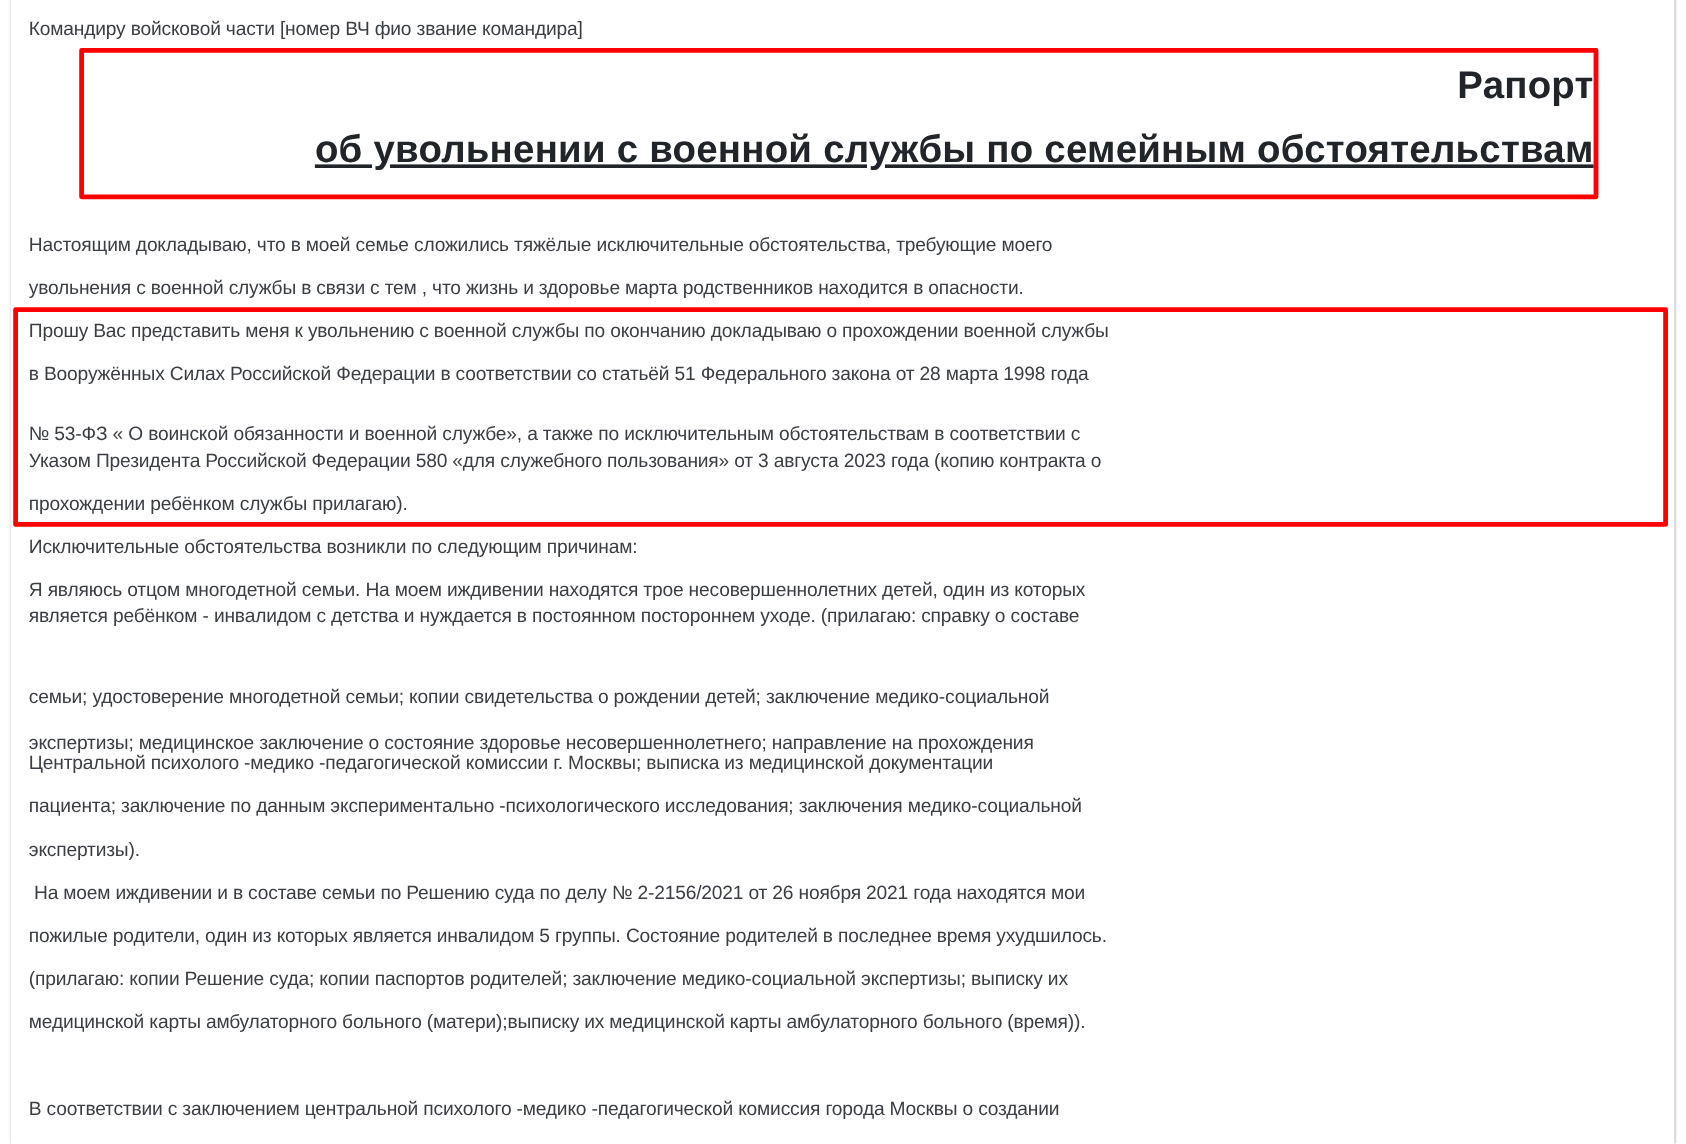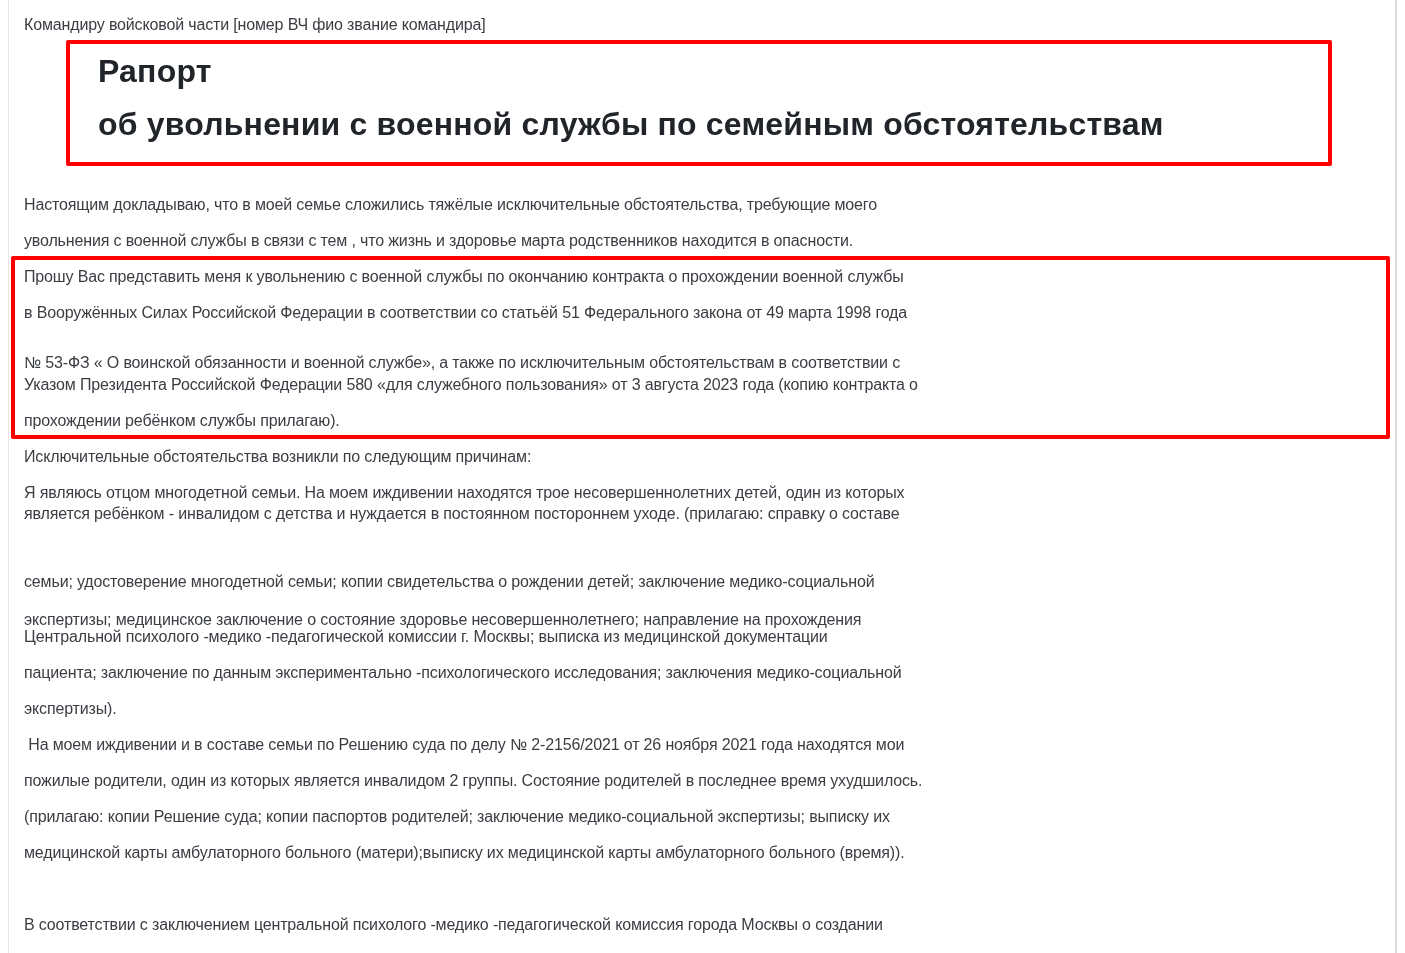--- a/index.html
+++ b/index.html
@@ -5,24 +5,24 @@
   html, body { margin: 0; padding: 0; background: #ffffff; }
   body { width: 1405px; height: 953px; overflow: hidden; position: relative;
          font-family: "Liberation Sans", "DejaVu Sans", sans-serif; color: #333840; }
   .page { position: absolute; left: 8px; top: -2px; width: 1389px; height: 960px;
           border-left: 1px solid #e6e6e6; border-right: 2px solid #dcdcdc; box-sizing: border-box; }
   .line { position: absolute; left: 24px; font-size: 16px; line-height: 36px; white-space: nowrap;
           letter-spacing: -0.15px; color: #3a3d42; }
   .addressee { top: 7px; }
   .title-box { position: absolute; left: 66px; top: 40px; width: 1266px; height: 126px;
                border: 4px solid #ff0000; box-sizing: border-box; border-radius: 2px; }
-  .title { position: absolute; left: 12px; width: 100%; text-align: left; font-weight: bold;
-           color: #212529; font-size: 32px; letter-spacing: 0.2px; padding-left: 16px; }
+  .title { position: absolute; left: 0; width: 100%; text-align: right; font-weight: bold;
+           color: #212529; font-size: 32px; letter-spacing: 0.2px; }
   .title.t1 { top: 9px; }
-  .title.t2 { top: 62px; }
+  .title.t2 { top: 62px; text-decoration: underline; }
   .hl-box { position: absolute; left: 11px; top: 256px; width: 1379px; height: 183px;
             border: 4px solid #ff0000; box-sizing: border-box; border-radius: 2px; }
 </style>
 </head>
 <body>
 
 <div class="page"></div>
 
 <div class="line addressee">Командиру войсковой части [номер ВЧ фио звание командира]</div>
 
@@ -31,40 +31,40 @@
   <div class="title t2">об увольнении с военной службы по семейным обстоятельствам</div>
 </div>
 
 <div>
   <div class="line" style="top:187px">Настоящим докладываю, что в моей семье сложились тяжёлые исключительные обстоятельства, требующие моего</div>
   <div class="line" style="top:223px">увольнения с военной службы в связи с тем , что жизнь и здоровье марта родственников находится в опасности.</div>
 </div>
 
 <div class="hl-box"></div>
 <div>
-  <div class="line" style="top:259px">Прошу Вас представить меня к увольнению с военной службы по окончанию контракта о прохождении военной службы</div>
-  <div class="line" style="top:295px">в Вооружённых Силах Российской Федерации в соответствии со статьёй 51 Федерального закона от 49 марта 1998 года</div>
+  <div class="line" style="top:259px">Прошу Вас представить меня к увольнению с военной службы по окончанию докладываю о прохождении военной службы</div>
+  <div class="line" style="top:295px">в Вооружённых Силах Российской Федерации в соответствии со статьёй 51 Федерального закона от 28 марта 1998 года</div>
   <div class="line" style="top:345px">№ 53-ФЗ « О воинской обязанности и военной службе», а также по исключительным обстоятельствам в соответствии с</div>
   <div class="line" style="top:367px">Указом Президента Российской Федерации 580 «для служебного пользования» от 3 августа 2023 года (копию контракта о</div>
   <div class="line" style="top:403px">прохождении ребёнком службы прилагаю).</div>
 </div>
 
 <div>
   <div class="line" style="top:439px">Исключительные обстоятельства возникли по следующим причинам:</div>
   <div class="line" style="top:475px">Я являюсь отцом многодетной семьи. На моем иждивении находятся трое несовершеннолетних детей, один из которых</div>
   <div class="line" style="top:496px">является ребёнком - инвалидом с детства и нуждается в постоянном постороннем уходе. (прилагаю: справку о составе</div>
   <div class="line" style="top:564px">семьи; удостоверение многодетной семьи; копии свидетельства о рождении детей; заключение медико-социальной</div>
   <div class="line" style="top:602px">экспертизы; медицинское заключение о состояние здоровье несовершеннолетнего; направление на прохождения</div>
   <div class="line" style="top:619px">Центральной психолого -медико -педагогической комиссии г. Москвы; выписка из медицинской документации</div>
   <div class="line" style="top:655px">пациента; заключение по данным экспериментально -психологического исследования; заключения медико-социальной</div>
   <div class="line" style="top:691px">экспертизы).</div>
 </div>
 
 <div>
   <div class="line" style="top:727px; white-space:pre"> На моем иждивении и в составе семьи по Решению суда по делу № 2-2156/2021 от 26 ноября 2021 года находятся мои</div>
-  <div class="line" style="top:763px">пожилые родители, один из которых является инвалидом 2 группы. Состояние родителей в последнее время ухудшилось.</div>
+  <div class="line" style="top:763px">пожилые родители, один из которых является инвалидом 5 группы. Состояние родителей в последнее время ухудшилось.</div>
   <div class="line" style="top:799px">(прилагаю: копии Решение суда; копии паспортов родителей; заключение медико-социальной экспертизы; выписку их</div>
   <div class="line" style="top:835px">медицинской карты амбулаторного больного (матери);выписку их медицинской карты амбулаторного больного (время)).</div>
 </div>
 
 <div>
   <div class="line" style="top:907px">В соответствии с заключением центральной психолого -медико -педагогической комиссия города Москвы о создании</div>
 </div>
 
 </body></html>

